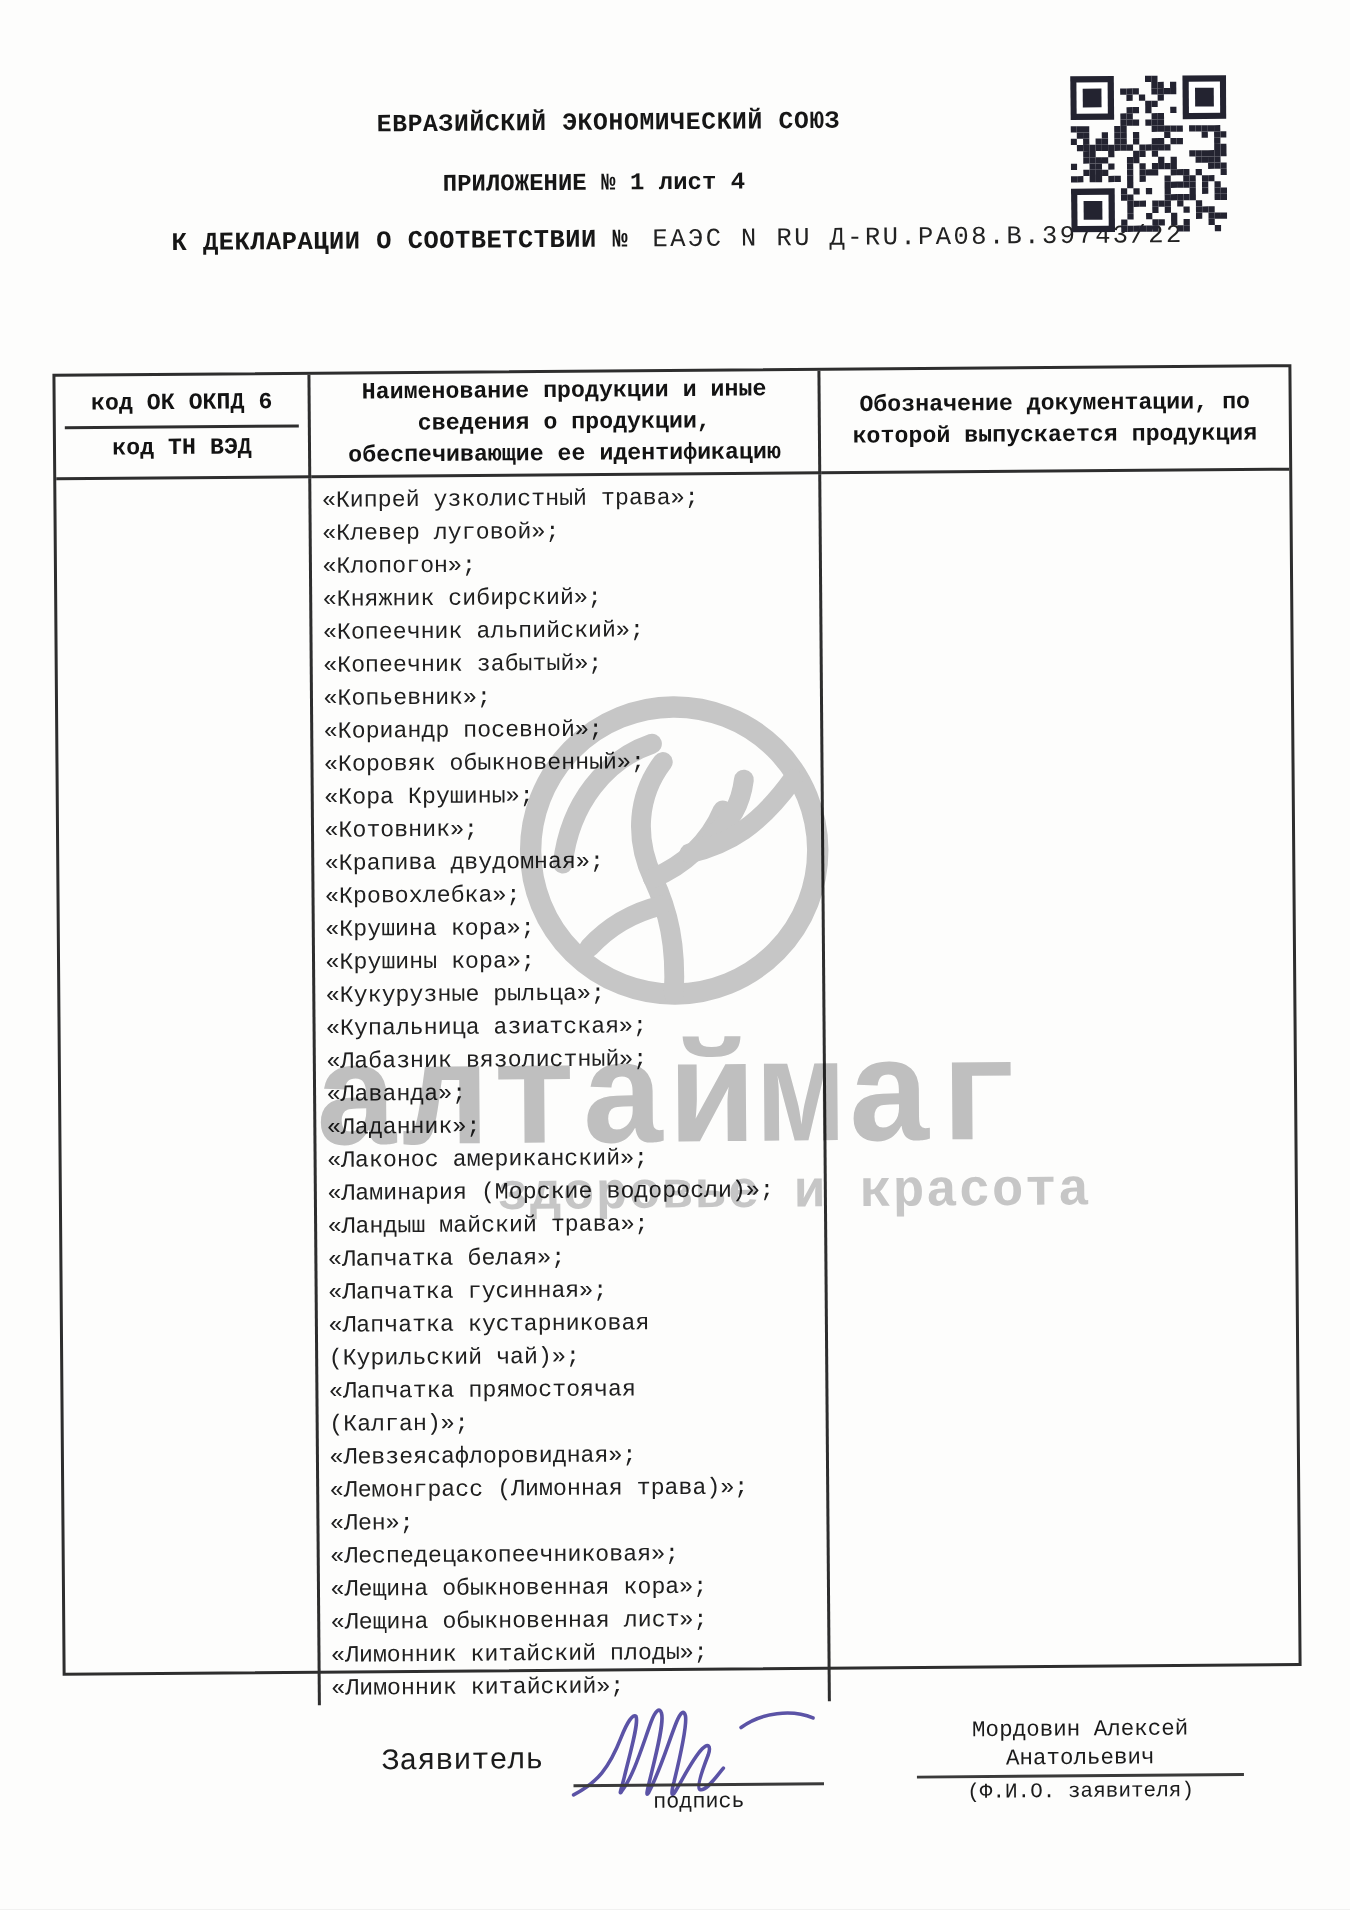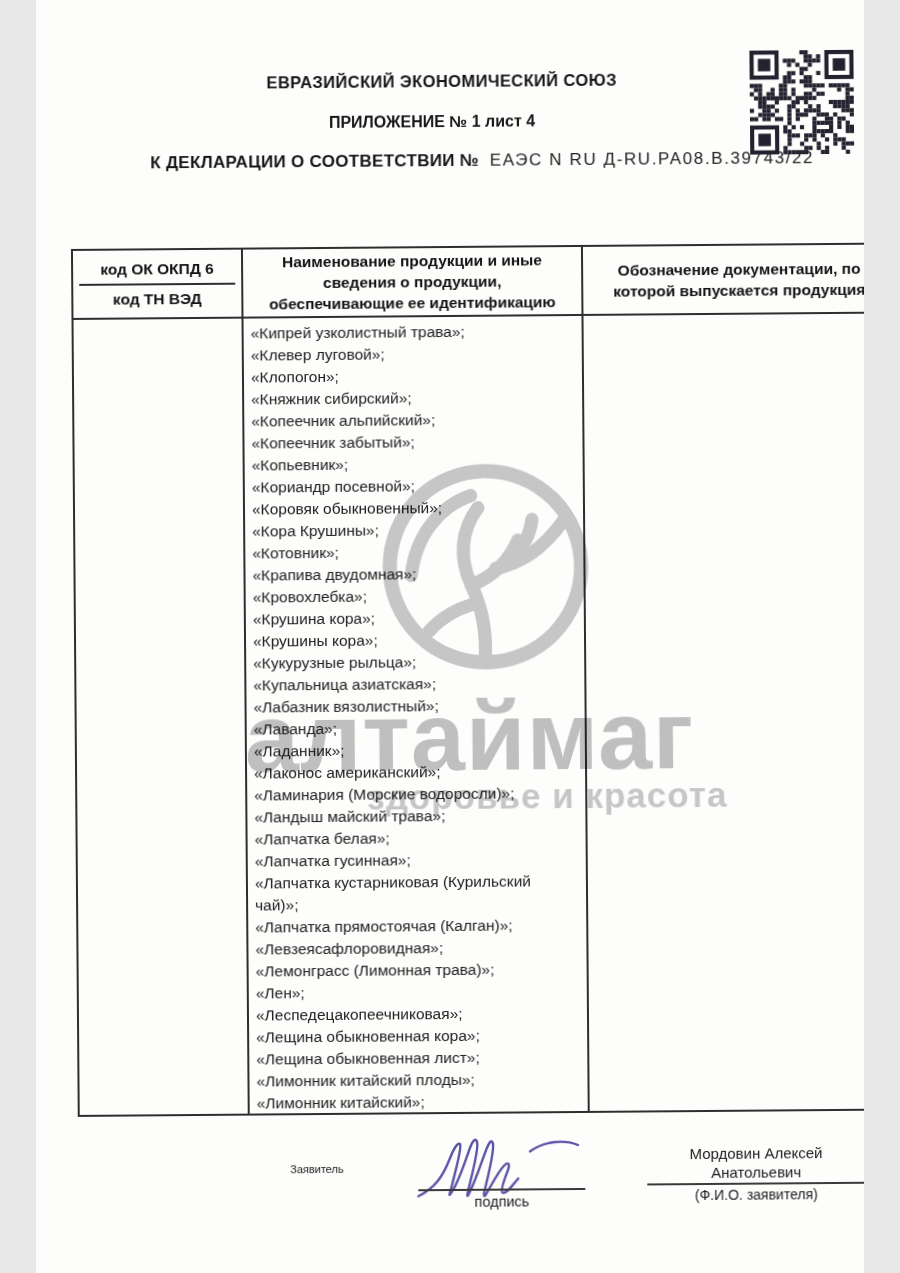--- a/index.html
+++ b/index.html
@@ -1,19 +1,19 @@
 <!DOCTYPE html>
 <html><head>
 <meta charset="utf-8">
 <style>
   html,body { margin:0; padding:0; background:#e8e8e8; }
   #stage {
-    position:relative; width:828px; height:1273px; margin:0 auto;
+    position:relative; width:900px; height:1273px; margin:0 auto;
     background:#fdfdfc; overflow:hidden;
-    font-family:Liberation Sans, sans-serif; color:#1f1f1f;
+    font-family:Liberation Mono, monospace; color:#1f1f1f;
   }
   #paper { position:absolute; inset:0; transform:rotate(-0.45deg); transform-origin:50% 50%; }
 
   
   .hdr1 { position:absolute; left:160px; top:72px; width:500px; text-align:center;
           font-size:16.5px; font-weight:bold; letter-spacing:0.4px; color:#161616; }
   .hdr2 { position:absolute; left:160px; top:113px; width:480px; text-align:center;
           font-size:16px; font-weight:bold; color:#161616; }
   .hdr3 { position:absolute; left:118px; top:151px; width:760px; white-space:nowrap;
           font-size:17px; color:#161616; }
@@ -40,21 +40,21 @@
 
   
   .wm { mix-blend-mode:multiply; pointer-events:none; z-index:5; }
   .wm-logo { position:absolute; left:338px; top:455px; width:224px; height:224px; }
   .wm-brand { position:absolute; left:208px; top:688px; font-size:97px; font-weight:bold;
               letter-spacing:1px; color:#bfbfbf; line-height:1; }
   .wm-tagline { position:absolute; left:330px; top:779px; font-size:35px; font-weight:bold;
                 letter-spacing:1px; color:#c6c6c6; line-height:1; }
 
   
-  .applicant { position:absolute; left:250px; top:1162px; font-size:11px; color:#1b1b1b; }
+  .applicant { position:absolute; left:250px; top:1162px; font-size:20px; color:#1b1b1b; }
   .sig-svg { position:absolute; left:372px; top:1134px; width:200px; height:70px; }
   .sig-line { position:absolute; left:378px; top:1189px; width:167px; border-top:2px solid #3a3a3a; }
   .sig-caption { position:absolute; left:378px; top:1194px; width:167px; text-align:center;
                  font-size:14.5px; color:#1b1b1b; }
   .name-block { position:absolute; left:607px; top:1146px; width:218px; text-align:center;
                 font-size:15px; line-height:19px; color:#1b1b1b; }
   .name-line { position:absolute; left:607px; top:1185px; width:218px; border-top:2px solid #3a3a3a; }
   .name-caption { position:absolute; left:607px; top:1189px; width:218px; text-align:center;
                   font-size:14px; color:#1b1b1b; }
 </style>

